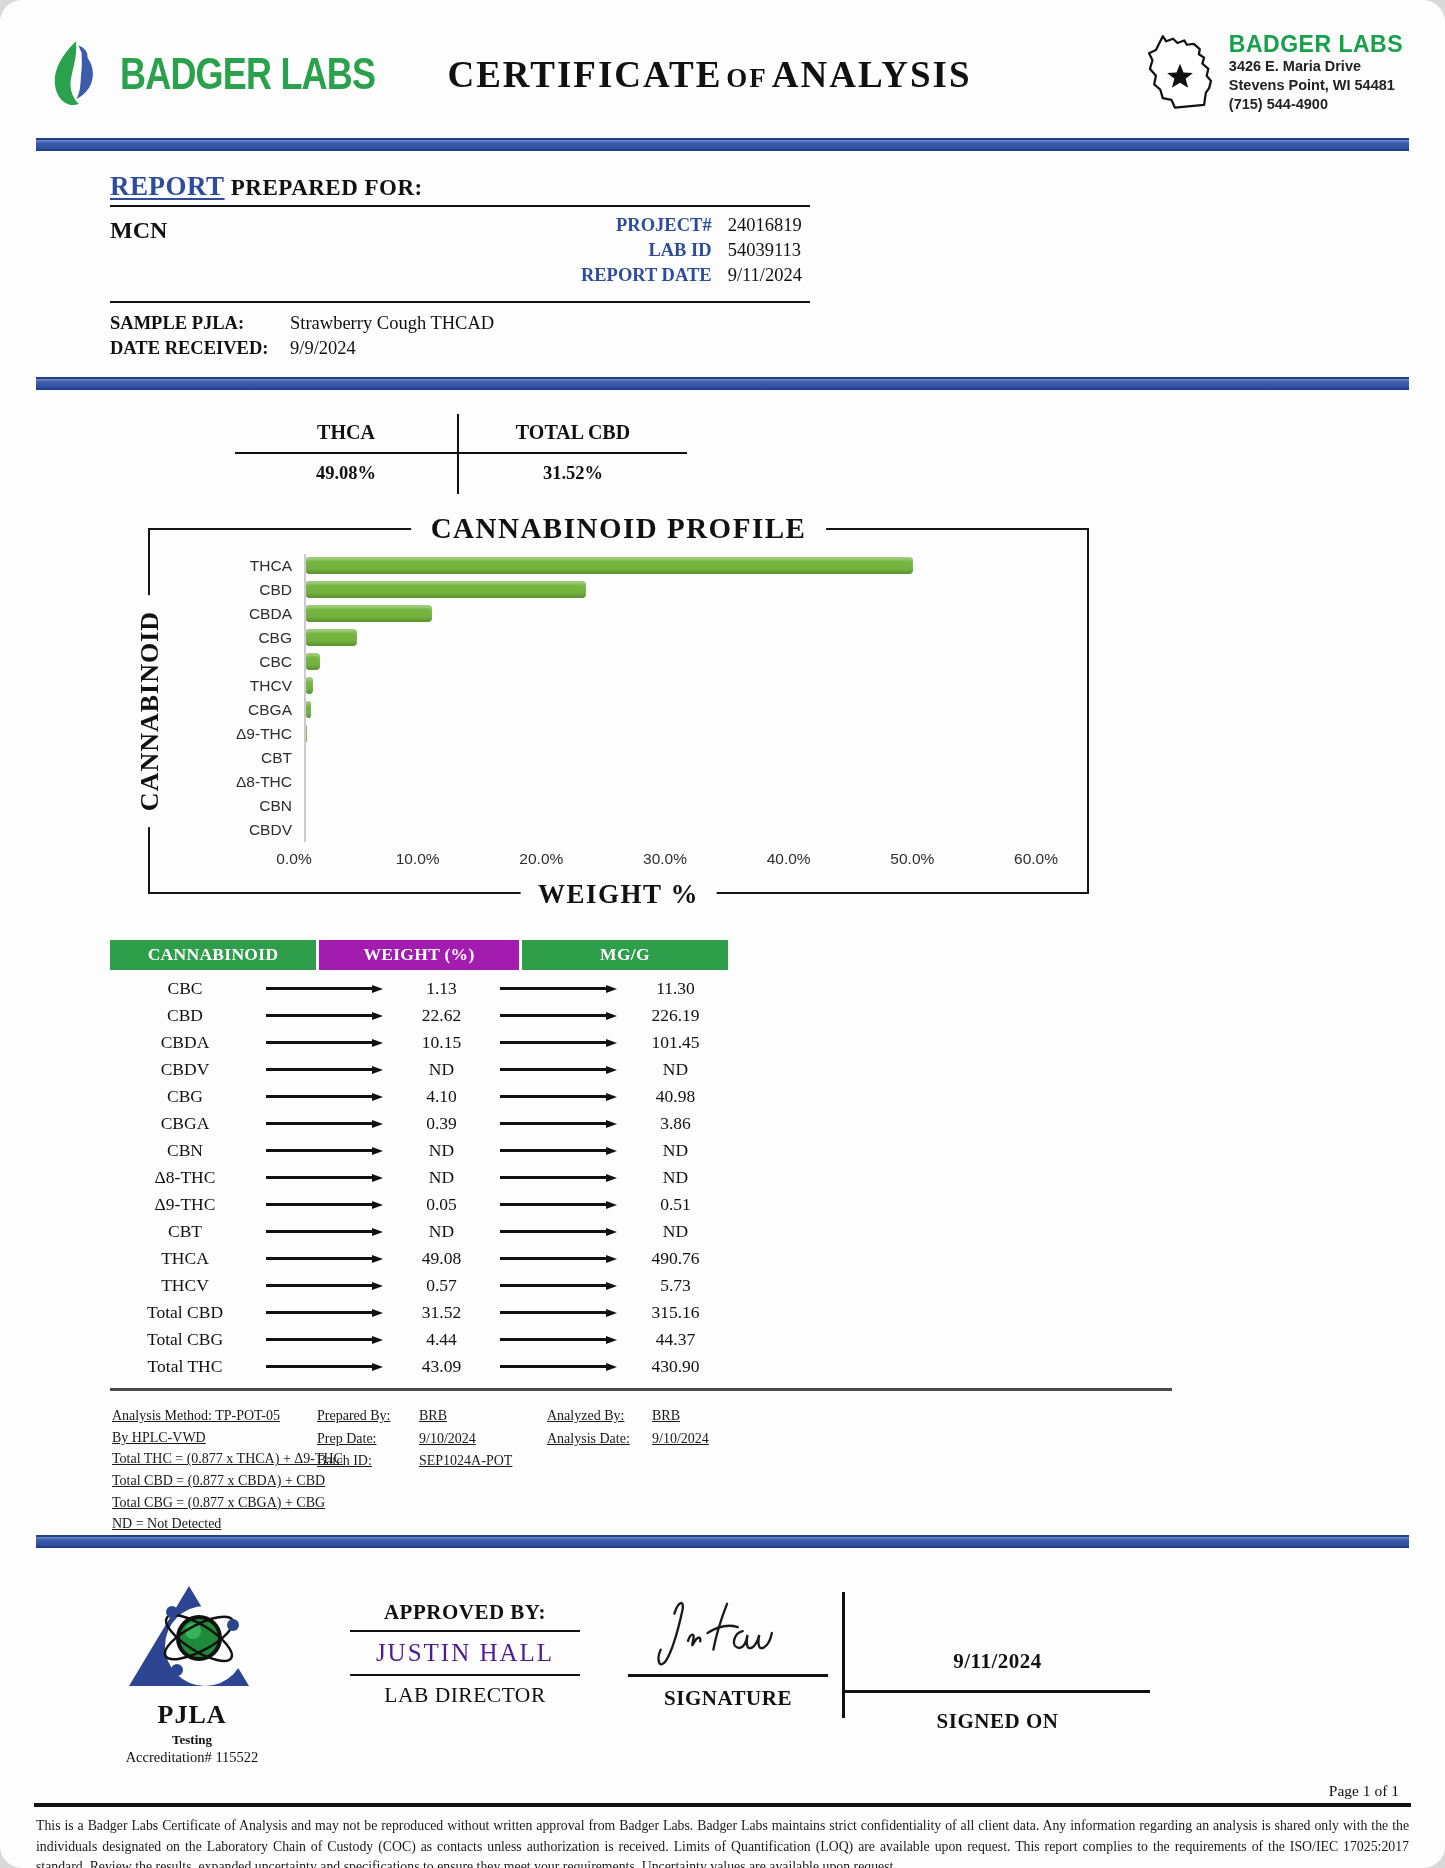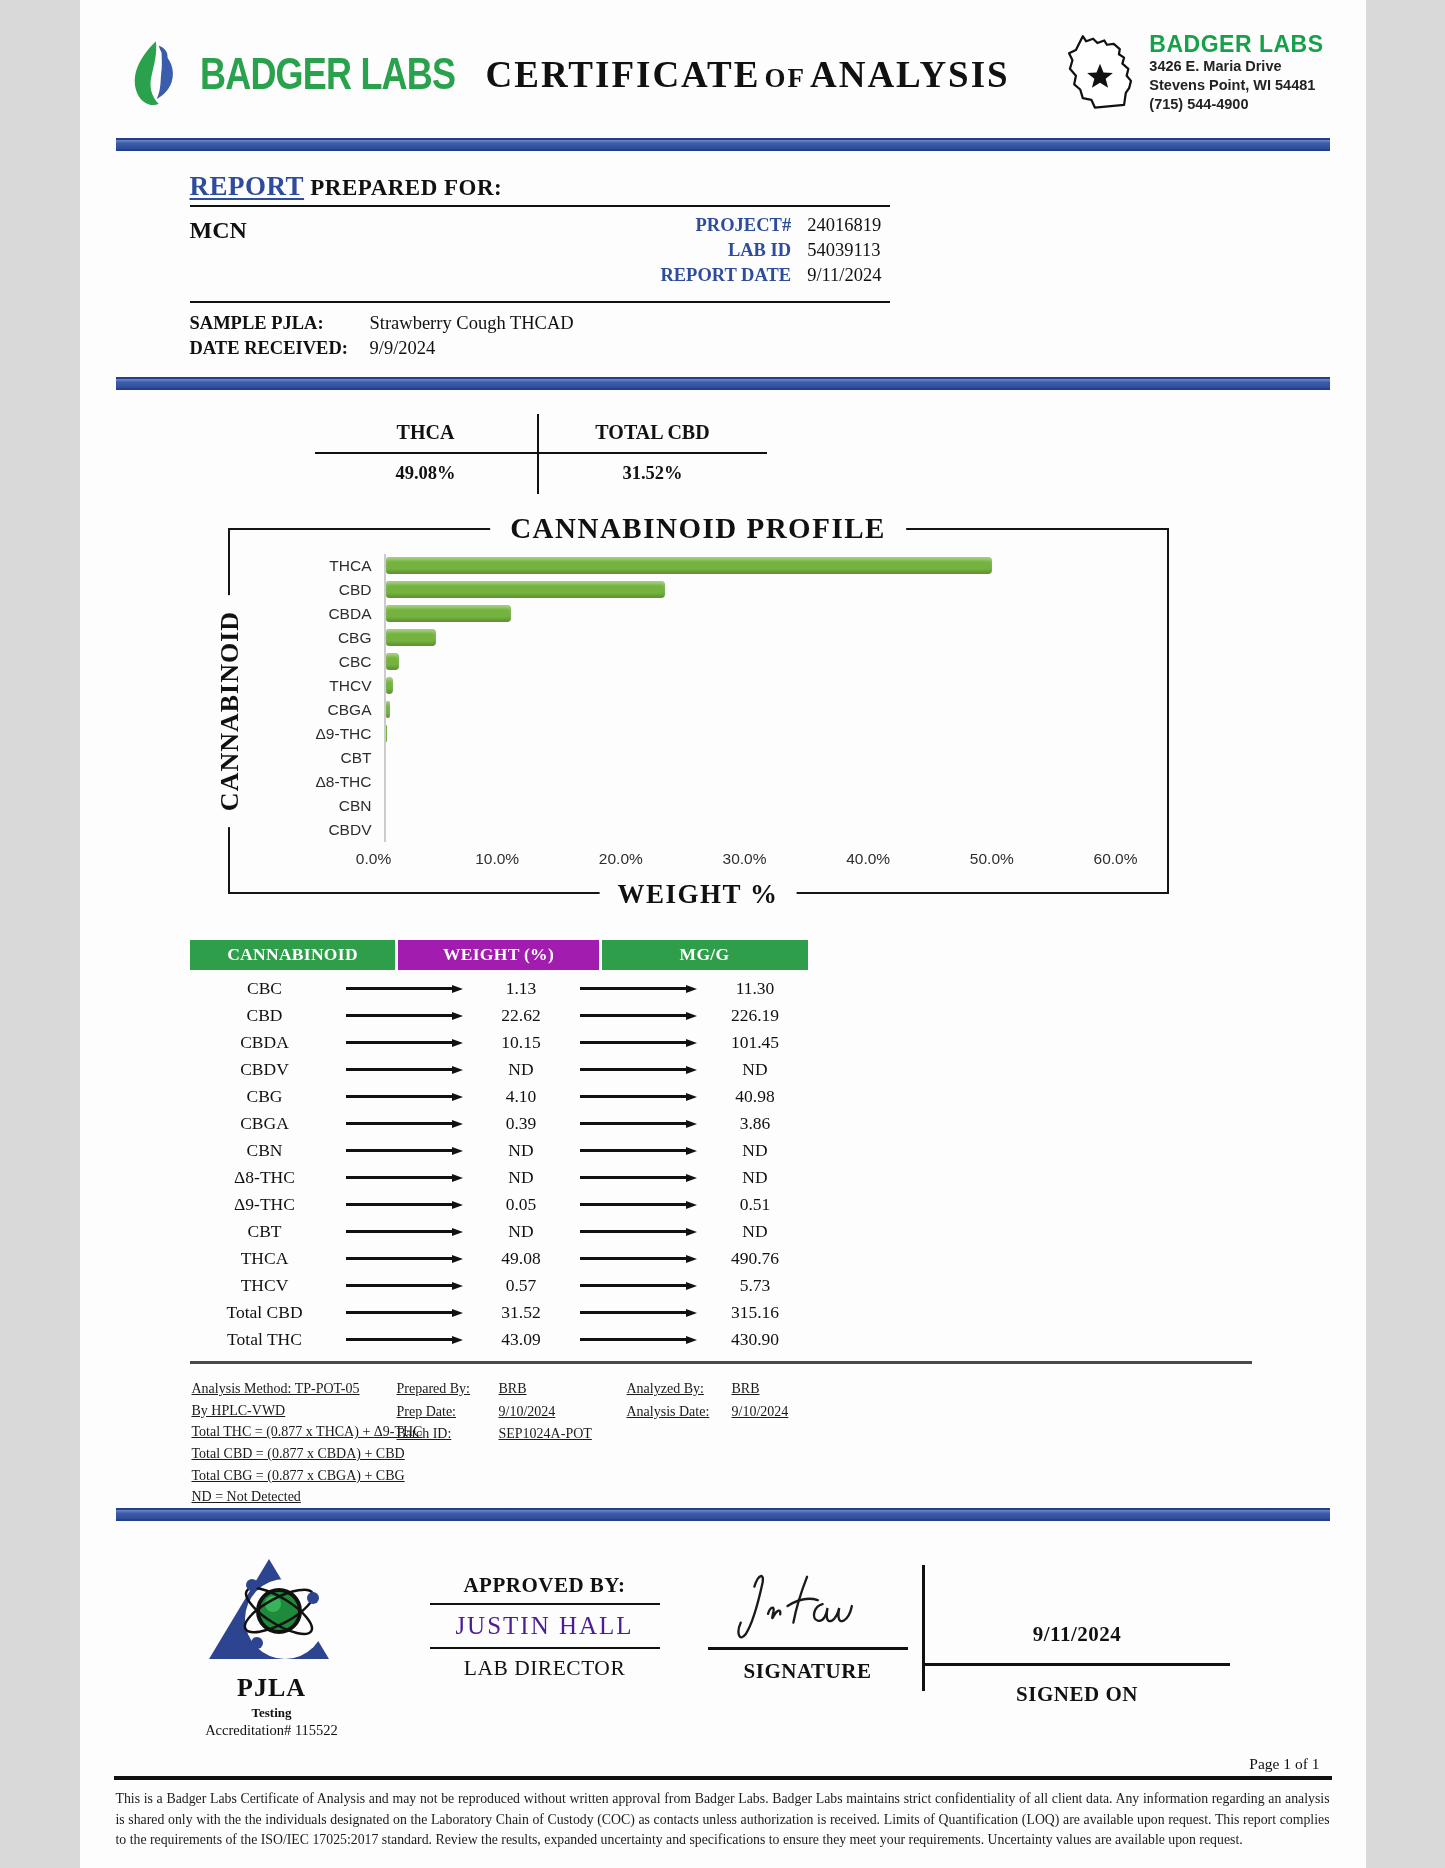--- a/index.html
+++ b/index.html
@@ -1,17 +1,17 @@
 <!DOCTYPE html>
 <html><head>
 <meta charset="utf-8">
 <style>
   html,body{margin:0;padding:0;background:#d9d9d9;}
-  .page{position:relative;width:1286px;height:1868px;margin:0 auto;background:#fdfdfd;
-        font-family:"Liberation Serif",serif;color:#111;overflow:hidden;}
+  .page{position:relative;width:1445px;height:1868px;margin:0 auto;background:#fdfdfd;
+        font-family:"Liberation Serif",serif;color:#111;overflow:hidden;border-radius:22px;}
 
   
   .hdr{display:flex;align-items:center;padding:26px 42px 16px 46px;}
   .brand{display:flex;align-items:center;gap:10px;width:360px;}
   .brand svg{width:64px;height:80px;flex:0 0 auto;}
   .brand-txt{font-family:"Liberation Sans",sans-serif;font-weight:bold;font-size:45px;color:#2aa14c;
              letter-spacing:-1px;transform:scaleX(.8);transform-origin:left center;white-space:nowrap;}
   .doc-title{flex:1;text-align:center;font-weight:bold;font-size:37px;letter-spacing:2px;white-space:nowrap;}
   .doc-title .of{font-size:27px;margin:0 4px;}
   .lab-block{display:flex;align-items:flex-start;gap:6px;width:390px;justify-content:flex-end;}
@@ -351,20 +351,27 @@
           <div class="t-val">5.73</div>
         </div>
         <div class="t-row">
           <div class="t-name">Total CBD</div>
           <div class="t-arr"></div>
           <div class="t-val">31.52</div>
           <div class="t-arr"></div>
           <div class="t-val">315.16</div>
         </div>
         <div class="t-row">
+          <div class="t-name">Total CBG</div>
+          <div class="t-arr"></div>
+          <div class="t-val">4.44</div>
+          <div class="t-arr"></div>
+          <div class="t-val">44.37</div>
+        </div>
+        <div class="t-row">
           <div class="t-name">Total THC</div>
           <div class="t-arr"></div>
           <div class="t-val">43.09</div>
           <div class="t-arr"></div>
           <div class="t-val">430.90</div>
         </div>
       </div>
   </section>
 
   <div class="notes-line"></div>

